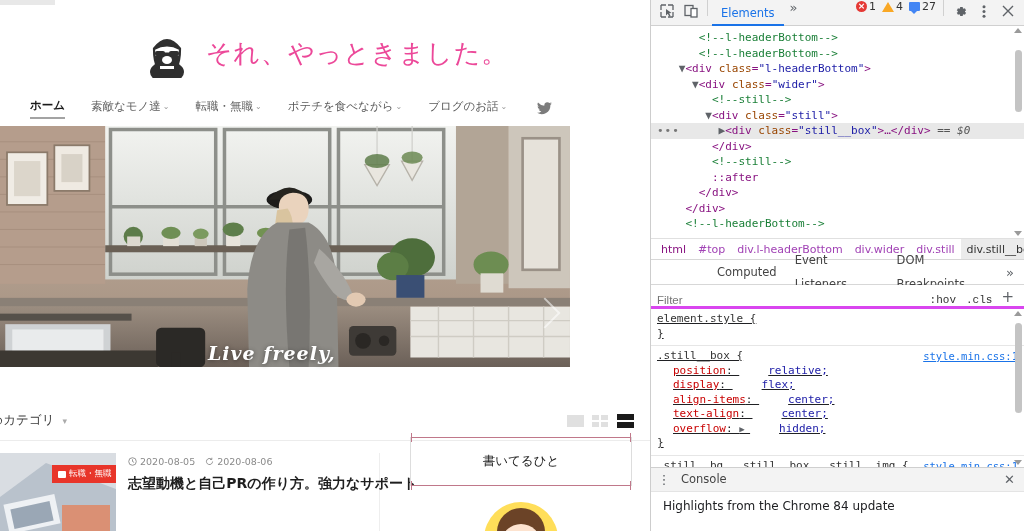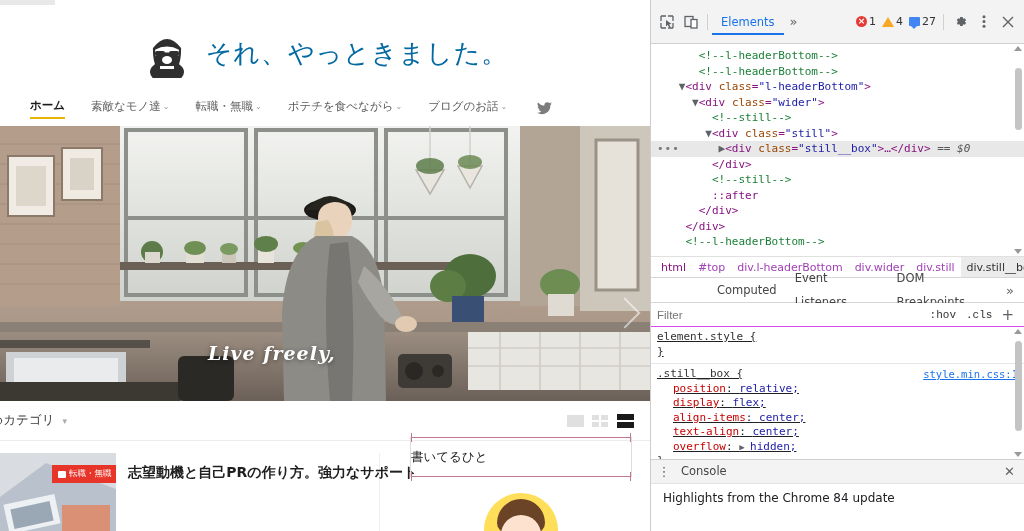--- a/index.html
+++ b/index.html
@@ -14,37 +14,37 @@
 
   
   .page { position:relative; width:650px; height:531px; background:#fff; overflow:hidden; }
   .page-topstrip { position:absolute; left:0; top:0; width:55px; height:5px; background:#e8e8e8; }
 
   .site-header { padding-top:22px; text-align:center; background:#fff; }
   .logo-row { display:flex; align-items:center; justify-content:center; gap:14px; height:62px; }
   .logo-mark { width:50px; height:50px; flex:none; }
   .site-title {
     font-family:"DejaVu Sans", sans-serif;
-    font-size:26px; font-weight:400; letter-spacing:1px; color:#0369a1;
+    font-size:26px; font-weight:400; letter-spacing:1px; color:#ec4899;
     white-space:nowrap;
   }
 
   .nav { display:flex; align-items:center; justify-content:flex-start;
          padding:0 0 0 30px; gap:26px; height:36px; margin-top:6px; }
   .nav-item {
     font-family:"DejaVu Sans", sans-serif;
     font-size:11.5px; color:#5a5a5a; white-space:nowrap;
     display:flex; align-items:center; gap:2px; cursor:pointer;
     padding-bottom:4px;
   }
-  .nav-item.active { color:#1a1a1a; font-weight:bold; border-bottom:2px solid #eab308; }
+  .nav-item.active { color:#1a1a1a; font-weight:bold; border-bottom:2px solid #a3a3a3; }
   .nav-caret { font-size:8px; color:#999; }
   .nav-tw { color:#7c7c7c; font-size:13px; margin-left:4px; }
 
-  .hero { position:relative; width:650px; height:275px; overflow:hidden; }
+  .hero { position:relative; width:570px; height:275px; overflow:hidden; }
   .hero-photo { position:absolute; inset:0; }
   .hero-text {
     position:absolute; inset:0; z-index:4;
     font-family:"DejaVu Serif", serif; font-style:italic; font-weight:bold;
     color:#fff; text-shadow:0 1px 5px rgba(0,0,0,.45);
   }
   .hero-l1 { position:absolute; left:208px; top:216px; font-size:19px; letter-spacing:1px; }
   .hero-arrow {
     position:absolute; top:176px; width:22px; height:22px; z-index:5;
     border-top:2px solid rgba(255,255,255,.55); border-right:2px solid rgba(255,255,255,.55);
@@ -71,42 +71,42 @@
   .badge-folder { width:8px; height:7px; background:#fff; border-radius:1px; flex:none; }
   .card-body { padding-left:12px; padding-top:3px; }
   .card-meta { display:flex; align-items:center; gap:10px; color:#8a8a8a;
                font-size:9.5px; font-family:"DejaVu Sans", sans-serif; }
   .meta-item { display:flex; align-items:center; gap:3px; }
   .card-title { margin-top:7px; font-family:"DejaVu Sans", sans-serif; font-size:14px;
                 font-weight:bold; color:#1f1f1f; line-height:1.35; white-space:nowrap; }
 
   .sidebar { position:absolute; left:410px; top:437px; width:222px; }
   .widget-head {
-    position:relative; height:40px; border:1px solid #ddd; display:flex;
-    align-items:center; justify-content:flex-start;
+    position:relative; height:49px; border:1px solid #ddd; display:flex;
+    align-items:center; justify-content:center;
     font-family:"DejaVu Sans", sans-serif; font-size:12.5px; color:#222;
   }
   .ruler-h { position:absolute; left:0; right:0; height:1px; background:#c0788a; }
   .ruler-h.t { top:-1px; } .ruler-h.b { bottom:-1px; }
   .ruler-v { position:absolute; width:1px; height:9px; background:#c0788a; }
   .avatar-yellow {
     margin:16px auto 0; width:74px; height:74px; border-radius:50%;
     background:#ffde59; position:relative; overflow:hidden;
   }
   .hair { position:absolute; left:13px; top:6px; width:48px; height:34px;
           background:#6b4327; border-radius:24px 24px 10px 10px; }
   .face { position:absolute; left:17px; top:22px; width:40px; height:44px;
           background:#fde3cf; border-radius:20px 20px 18px 18px; }
 
   
   .devtools { width:374px; height:531px; background:#fff; border-left:1px solid #cdcdcd;
               display:flex; flex-direction:column;
               font-family:"DejaVu Sans", sans-serif; }
 
-  .dt-toolbar { height:44px; flex:none; display:flex; align-items:center;
+  .dt-toolbar { height:26px; flex:none; display:flex; align-items:flex-start;
                 border-bottom:1px solid #d0d0d0; background:#f3f3f3; padding:0 4px; }
   .dt-icobtn { width:24px; height:22px; display:flex; align-items:center; justify-content:center;
                cursor:pointer; }
   .dt-sep { width:1px; height:16px; background:#d0d0d0; margin:0 4px; }
   .dt-tab { font-size:11.5px; color:#333; padding:0 9px; height:26px; line-height:26px;
             cursor:pointer; }
   .dt-tab.active { color:#1a73e8; border-bottom:2px solid #1a73e8; }
   .dt-more { font-size:13px; color:#5f6368; padding:0 6px; cursor:pointer; }
   .dt-spacer { flex:1; }
   .counts { display:flex; align-items:center; gap:3px; font-size:11px; color:#333; }
@@ -144,48 +144,48 @@
             background:#fff; padding:0 4px; font-size:11px; overflow:hidden; }
   .crumb { padding:0 6px; line-height:21px; color:#a142b5; white-space:nowrap; cursor:pointer; }
   .crumb.html { color:#881280; }
   .crumb.sel { background:#ebebeb; color:#333; }
 
   .styles-tabs { flex:none; height:25px; display:flex; align-items:center;
                  border-bottom:1px solid #d7d7d7; padding:0 4px; background:#fff; }
   .stab { font-size:11.5px; color:#444; padding:0 9px; line-height:24px; cursor:pointer; }
   .stab.active { color:#1a73e8; border-bottom:4px solid #a3a3a3;margin-top:48px; }
 
-  .filterbar { flex:none; height:24px; display:flex; align-items:center;
-               border-bottom:1px solid #d946ef; padding:0 6px; background:#fff; }
+  .filterbar { flex:none; height:24px; display:flex; align-items:flex-end;
+               border-bottom:3px solid #d946ef; padding:0 6px; background:#fff; }
   .filter-in { flex:1; font-size:11.5px; color:#9a9a9a; }
   .ftool { font-size:11px; color:#333; padding:0 5px; cursor:pointer;
            font-family:Liberation Mono, monospace; }
   .plus { font-size:15px; color:#5f6368; padding:0 4px; cursor:pointer; }
 
   .stylespane { flex:1; overflow:hidden; position:relative; background:#fff;
                 font-family:"DejaVu Sans Mono", monospace; font-size:11px; line-height:14.5px;text-decoration:underline; }
   .rule { padding:3px 6px 4px 6px; border-bottom:1px solid #e6e6e6; position:relative; }
   .sel-name { color:#333; }
   .src { position:absolute; right:6px; top:3px; color:#1a73e8; text-decoration:underline;
          font-size:10.5px; cursor:pointer; }
   .prop { padding-left:16px; }
   .pname { color:#c80000; }
-  .pval { color:#1a1aa6; }
+  .pval { color:#1a1aa6;margin-left:29px; }
   .tri-sm { color:#5f6368; font-size:9px; }
 
   .drawer-tabs { flex:none; height:24px; display:flex; align-items:center;
                  border-top:1px solid #cfcfcf; background:#f3f3f3; padding:0 4px; }
   .kebab { width:18px; text-align:center; color:#5f6368; font-size:13px; cursor:pointer;
            line-height:1; }
   .dtab { font-size:11.5px; color:#444; padding:0 8px; line-height:23px; cursor:pointer; }
   .dtab.active { color:#1a73e8; border-bottom:2px solid #1a73e8; }
   .dtab-x { font-size:10px; color:#5f6368; margin-left:4px; cursor:pointer; }
   .close-x { font-size:13px; color:#5f6368; cursor:pointer; padding:0 5px; }
 
-  .drawer-body { flex:none; height:48px; background:#fff; padding:7px 12px; font-size:12px;
+  .drawer-body { flex:none; height:40px; background:#fff; padding:7px 12px; font-size:12px;
                  color:#202124; border-top:1px solid #e4e4e4; }
 </style>
 </head>
 <body>
 
 <div class="screen">
 
   <div class="page">
     <div class="page-topstrip"></div>
 
@@ -381,20 +381,36 @@
             <rect x="6" y="46" width="52" height="30" fill="#eef1f4" transform="rotate(-12 32 61)"></rect>
             <rect x="12" y="52" width="40" height="20" fill="#9aa7b5" transform="rotate(-12 32 62)"></rect>
             <rect x="62" y="52" width="48" height="28" fill="#e87b4f" opacity=".7"></rect>
           </svg>
           <div class="badge">
             <span class="badge-folder"></span>
             <span>転職・無職</span>
           </div>
         </div>
         <div class="card-body">
+          <div class="card-meta">
+            <span class="meta-item">
+              <svg width="9" height="9" viewBox="0 0 10 10">
+                <circle cx="5" cy="5" r="4.2" fill="none" stroke="#8a8a8a" stroke-width="1"></circle>
+                <path d="M5 2.6 L5 5 L6.8 6" fill="none" stroke="#8a8a8a" stroke-width="1"></path>
+              </svg>
+              <span>2020-08-05</span>
+            </span>
+            <span class="meta-item">
+              <svg width="9" height="9" viewBox="0 0 10 10">
+                <path d="M8.4 5a3.4 3.4 0 1 1-1-2.4" fill="none" stroke="#8a8a8a" stroke-width="1"></path>
+                <path d="M7.6 0.8 L7.6 2.8 L5.6 2.8" fill="none" stroke="#8a8a8a" stroke-width="1"></path>
+              </svg>
+              <span>2020-08-06</span>
+            </span>
+          </div>
           <div class="card-title">志望動機と自己PRの作り方。強力なサポート</div>
         </div>
       </div>
     </div>
 
     <div class="sidebar">
       <div class="widget-head">
         <span class="ruler-h t"></span>
         <span class="ruler-h b"></span>
         <span class="ruler-v" style="left:0;top:-5px;"></span>

